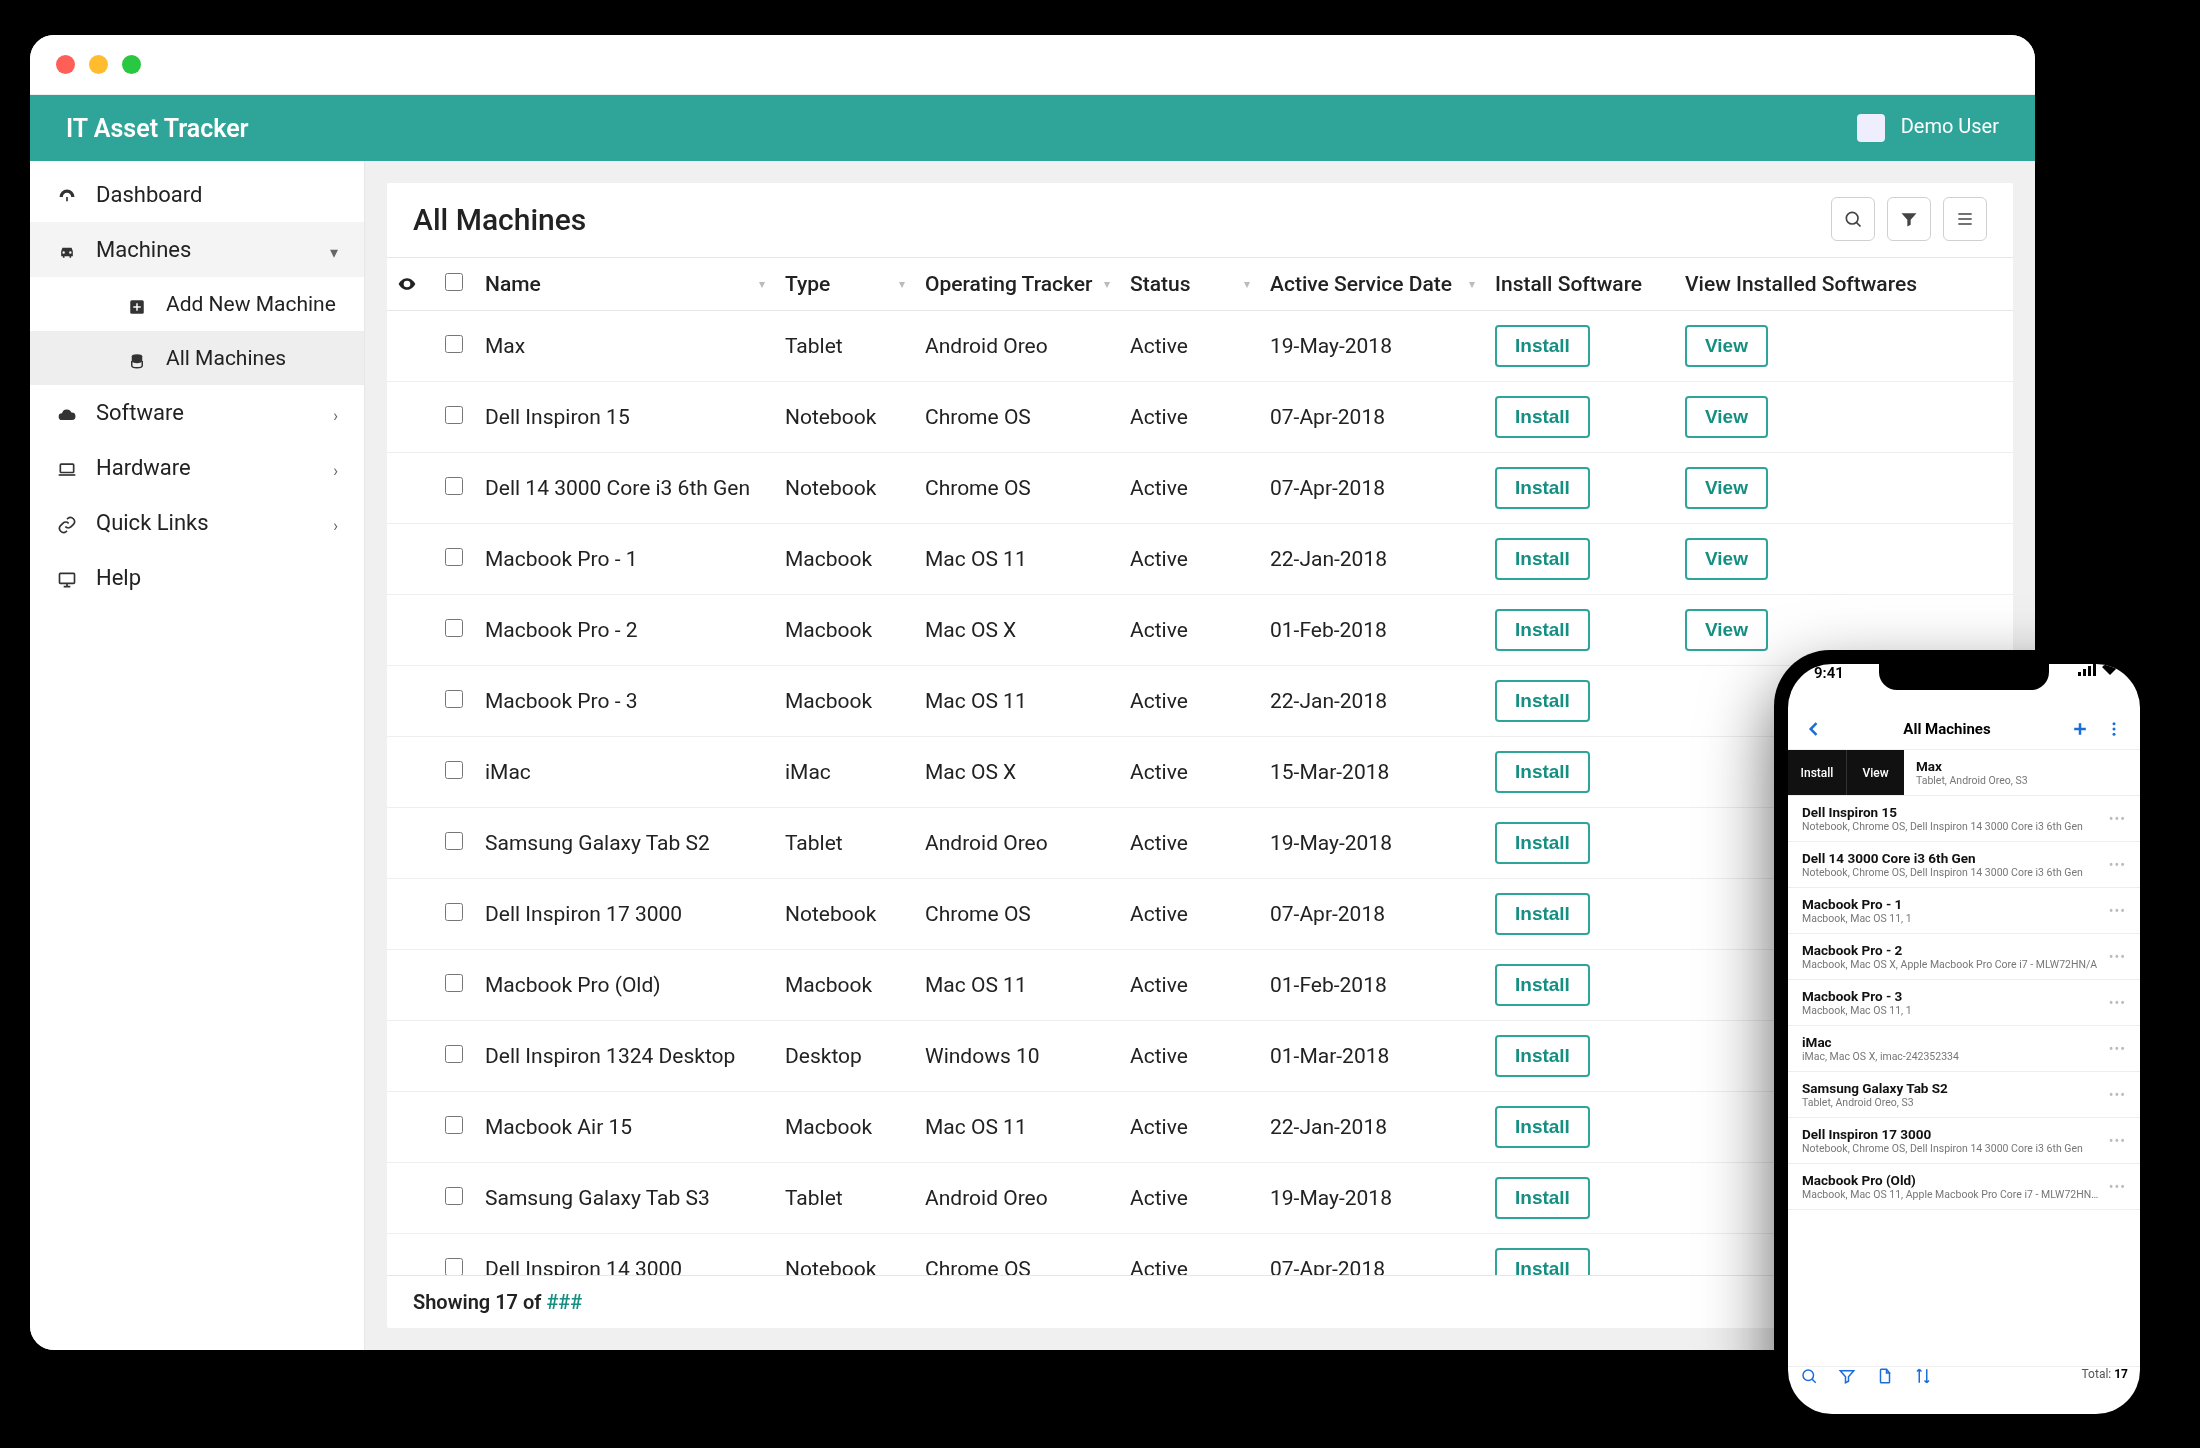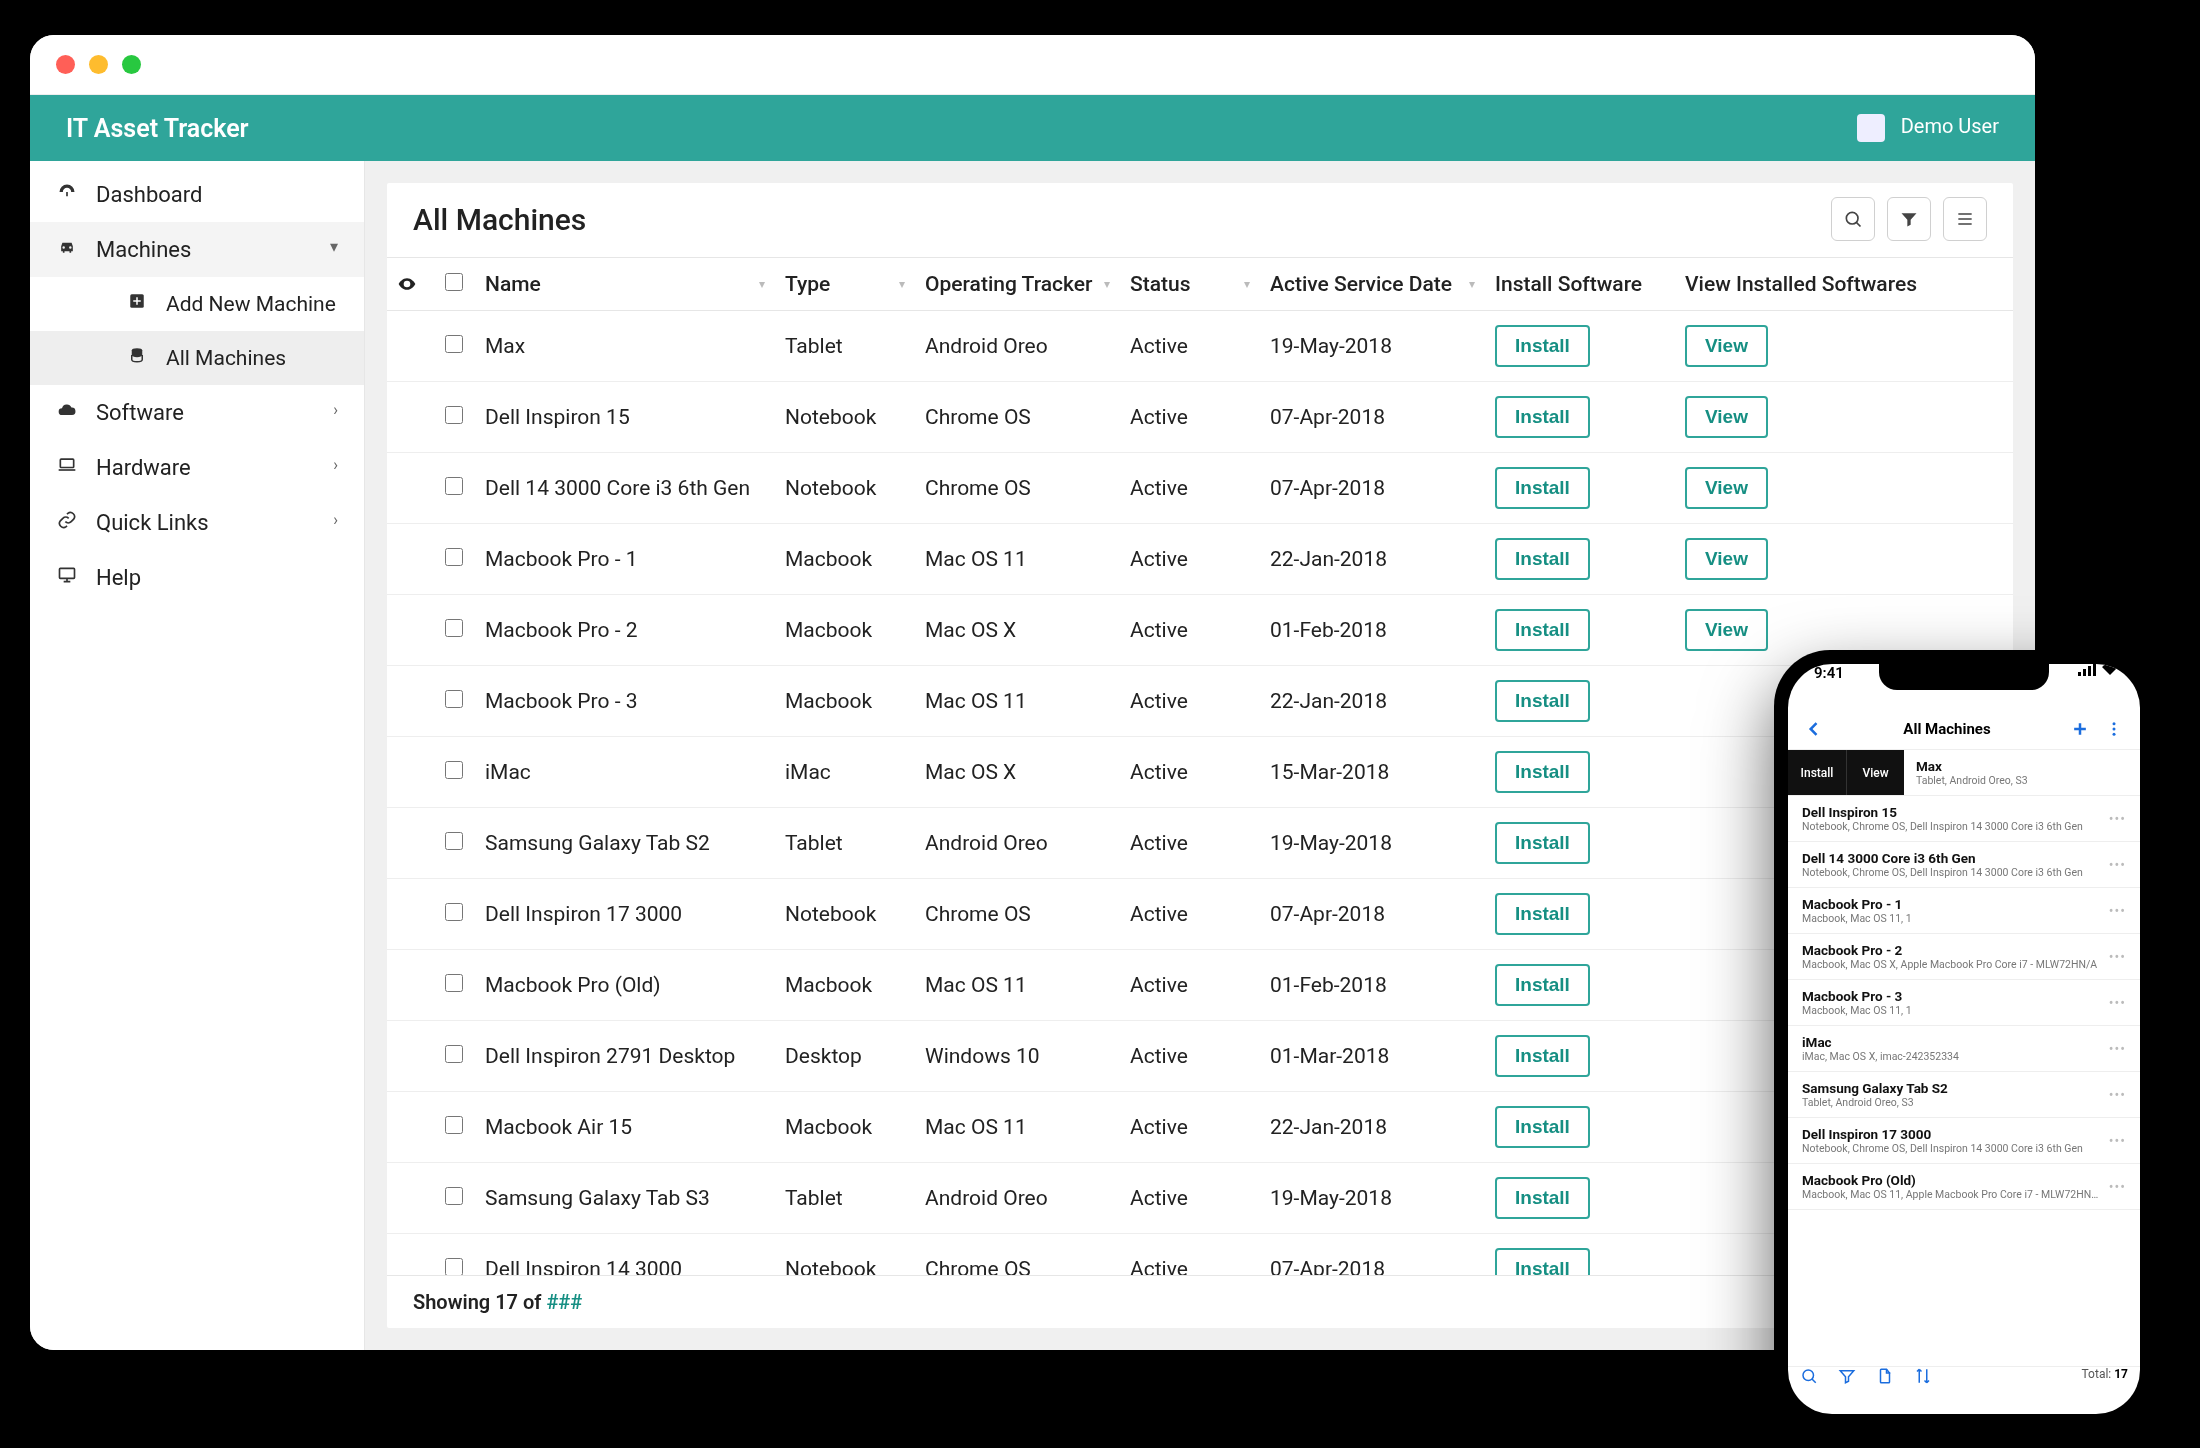--- a/index.html
+++ b/index.html
@@ -66,21 +66,21 @@
   .sidebar {
     width: 335px;
     border-right: 1px solid #e6e6e6;
     background: #fff;
     font-size: 22px;
     color: #222;
     padding-top: 6px;
   }
   .side-item {
     display:flex;
-    align-items:flex-start;
+    align-items:flex-end;
     gap: 18px;
     padding: 15px 26px;
     cursor: pointer;
   }
   .side-item.sub { padding-left: 96px; font-size: 21px; }
   .side-item.expanded { background: #f4f4f4; }
   .side-item.active { background: #eeeeee; }
   .side-icon { width: 22px; display:inline-flex; justify-content:center; color:#333; flex-shrink:0; }
   .side-item .spacer { flex:1; }
   .chev { color:#666; font-size:16px; }
@@ -558,21 +558,21 @@
                   <td>Macbook</td>
                   <td>Mac OS 11</td>
                   <td>Active</td>
                   <td>01-Feb-2018</td>
                   <td><button class="pill-btn">Install</button></td>
                   <td></td>
                 </tr>
                 <tr>
                   <td></td>
                   <td><input type="checkbox" class="rowcb" style=""></td>
-                  <td>Dell Inspiron 2791 Desktop</td>
+                  <td>Dell Inspiron 1324 Desktop</td>
                   <td>Desktop</td>
                   <td>Windows 10</td>
                   <td>Active</td>
                   <td>01-Mar-2018</td>
                   <td><button class="pill-btn">Install</button></td>
                   <td></td>
                 </tr>
                 <tr>
                   <td></td>
                   <td><input type="checkbox" class="rowcb" style=""></td>

